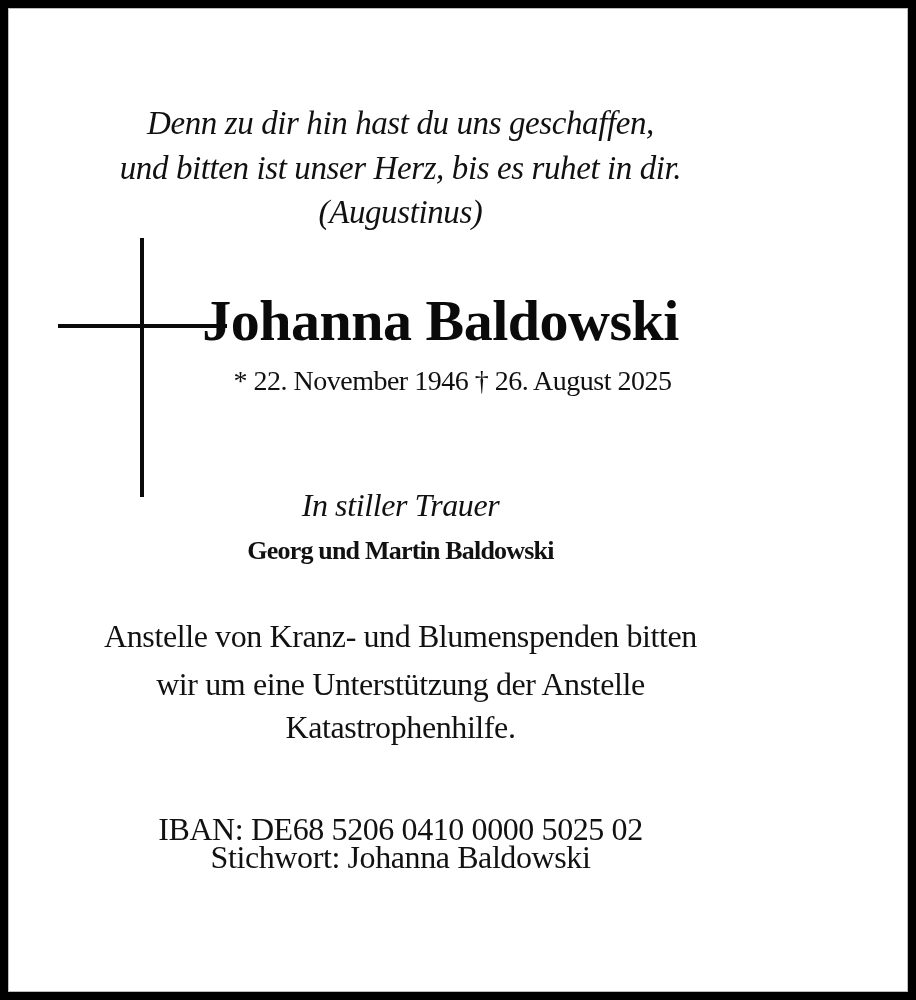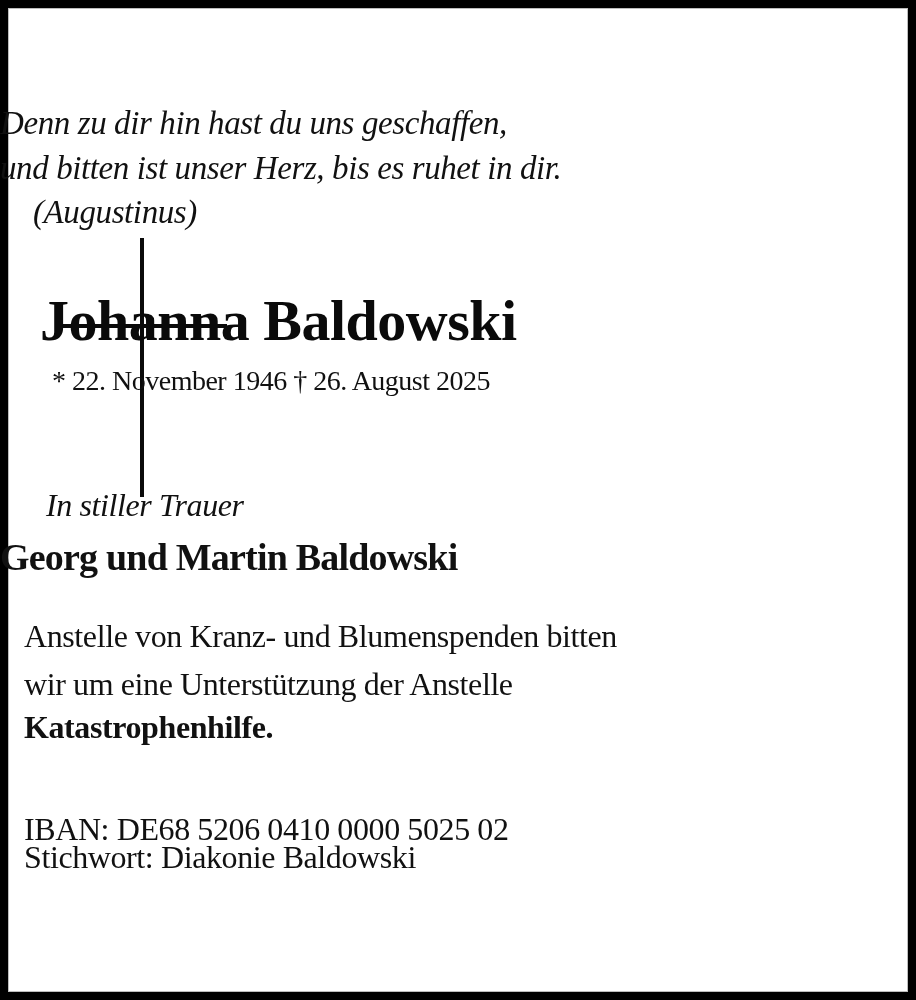--- a/index.html
+++ b/index.html
@@ -21,21 +21,21 @@
       top: 8px;
       width: 900px;
       height: 984px;
       background: #ffffff;
       box-shadow: inset 0 0 0 1px #bdbdbd;
     }
     .line {
       position: absolute;
       left: 0;
       width: 801px;
-      text-align: left;
+      text-align: center;
       white-space: nowrap;
       line-height: 1;
     }
     .quote {
       font-style: italic;
       font-size: 33px;
       letter-spacing: -0.4px;
     }
     .name {
       font-weight: bold;
@@ -44,31 +44,29 @@
       color: #0a0a0a;
     }
     .dates {
       font-size: 28px;
       letter-spacing: -0.5px;
     }
     .trauer {
       font-style: italic;
       font-size: 32px;
       letter-spacing: -0.4px;
-      padding-left: 46px;
     }
     .family {
       font-weight: bold;
-      font-size: 38px;
+      font-size: 26px;
       letter-spacing: -0.8px;
     }
     .body-text {
       font-size: 32px;
       letter-spacing: -0.4px;
-      margin-left: 24px;
     }
     .cross-v {
       position: absolute;
       left: 140px;
       top: 238px;
       width: 4px;
       height: 259px;
       background: #0a0a0a;
     }
     .cross-h {
@@ -80,31 +78,31 @@
       background: #0a0a0a;
     }
   </style>
 </head>
 <body>
 
 <div class="card"></div>
 
 <div class="line quote" style="top:107px;">Denn zu dir hin hast du uns geschaffen,</div>
 <div class="line quote" style="top:152px;">und bitten ist unser Herz, bis es ruhet in dir.</div>
-<div class="line quote" style="top:196px;padding-left:33px;">(Augustinus)</div>
+<div class="line quote" style="top:196px;">(Augustinus)</div>
 
 <div>
   <div class="cross-v"></div>
   <div class="cross-h"></div>
 </div>
 
 <div class="line name" style="top:292px; left:40px;">Johanna Baldowski</div>
 <div class="line dates" style="top:367px; left:52px;">* 22. November 1946 † 26. August 2025</div>
 
 <div class="line trauer" style="top:489px;">In stiller Trauer</div>
 <div class="line family" style="top:538px;">Georg und Martin Baldowski</div>
 
 <div class="line body-text" style="top:620px;">Anstelle von Kranz- und Blumenspenden bitten</div>
 <div class="line body-text" style="top:668px;">wir um eine Unterstützung der Anstelle</div>
-<div class="line body-text" style="top:711px;font-weight:bold;">Katastrophenhilfe.</div>
+<div class="line body-text" style="top:711px;">Katastrophenhilfe.</div>
 
 <div class="line body-text" style="top:813px;">IBAN: DE68 5206 0410 0000 5025 02</div>
-<div class="line body-text" style="top:841px;">Stichwort: Diakonie Baldowski</div>
+<div class="line body-text" style="top:841px;">Stichwort: Johanna Baldowski</div>
 
 </body></html>

